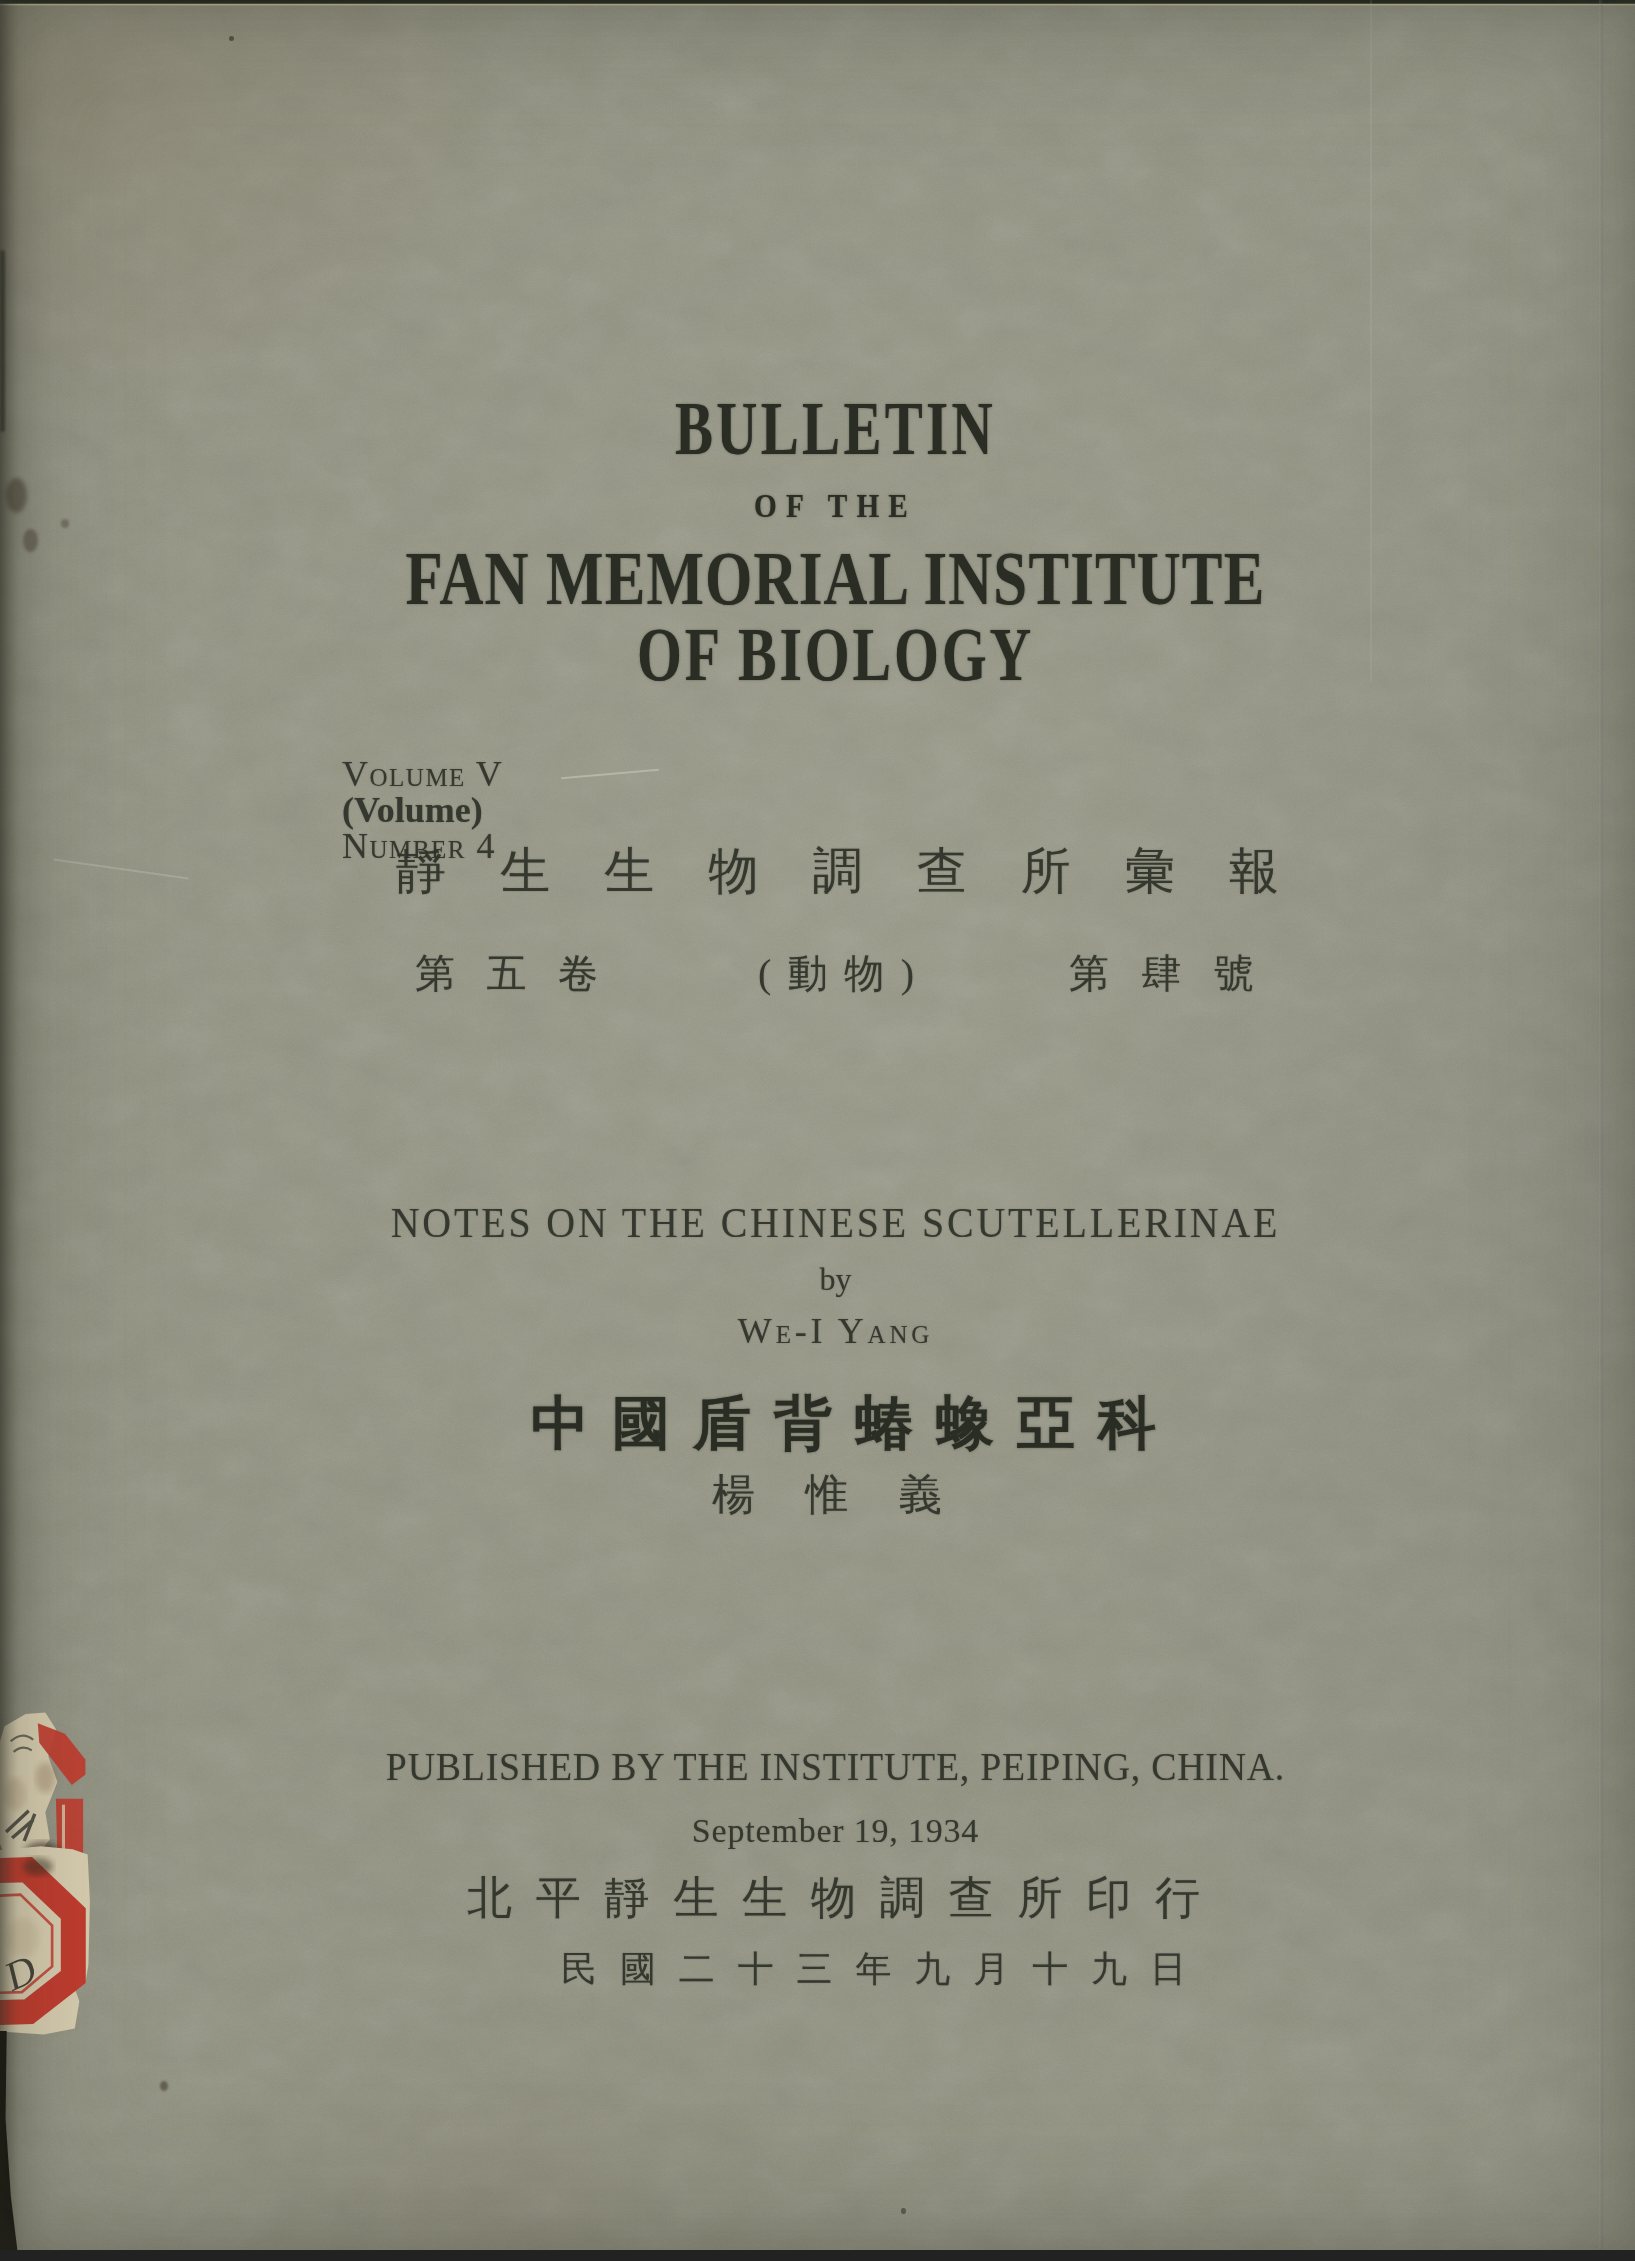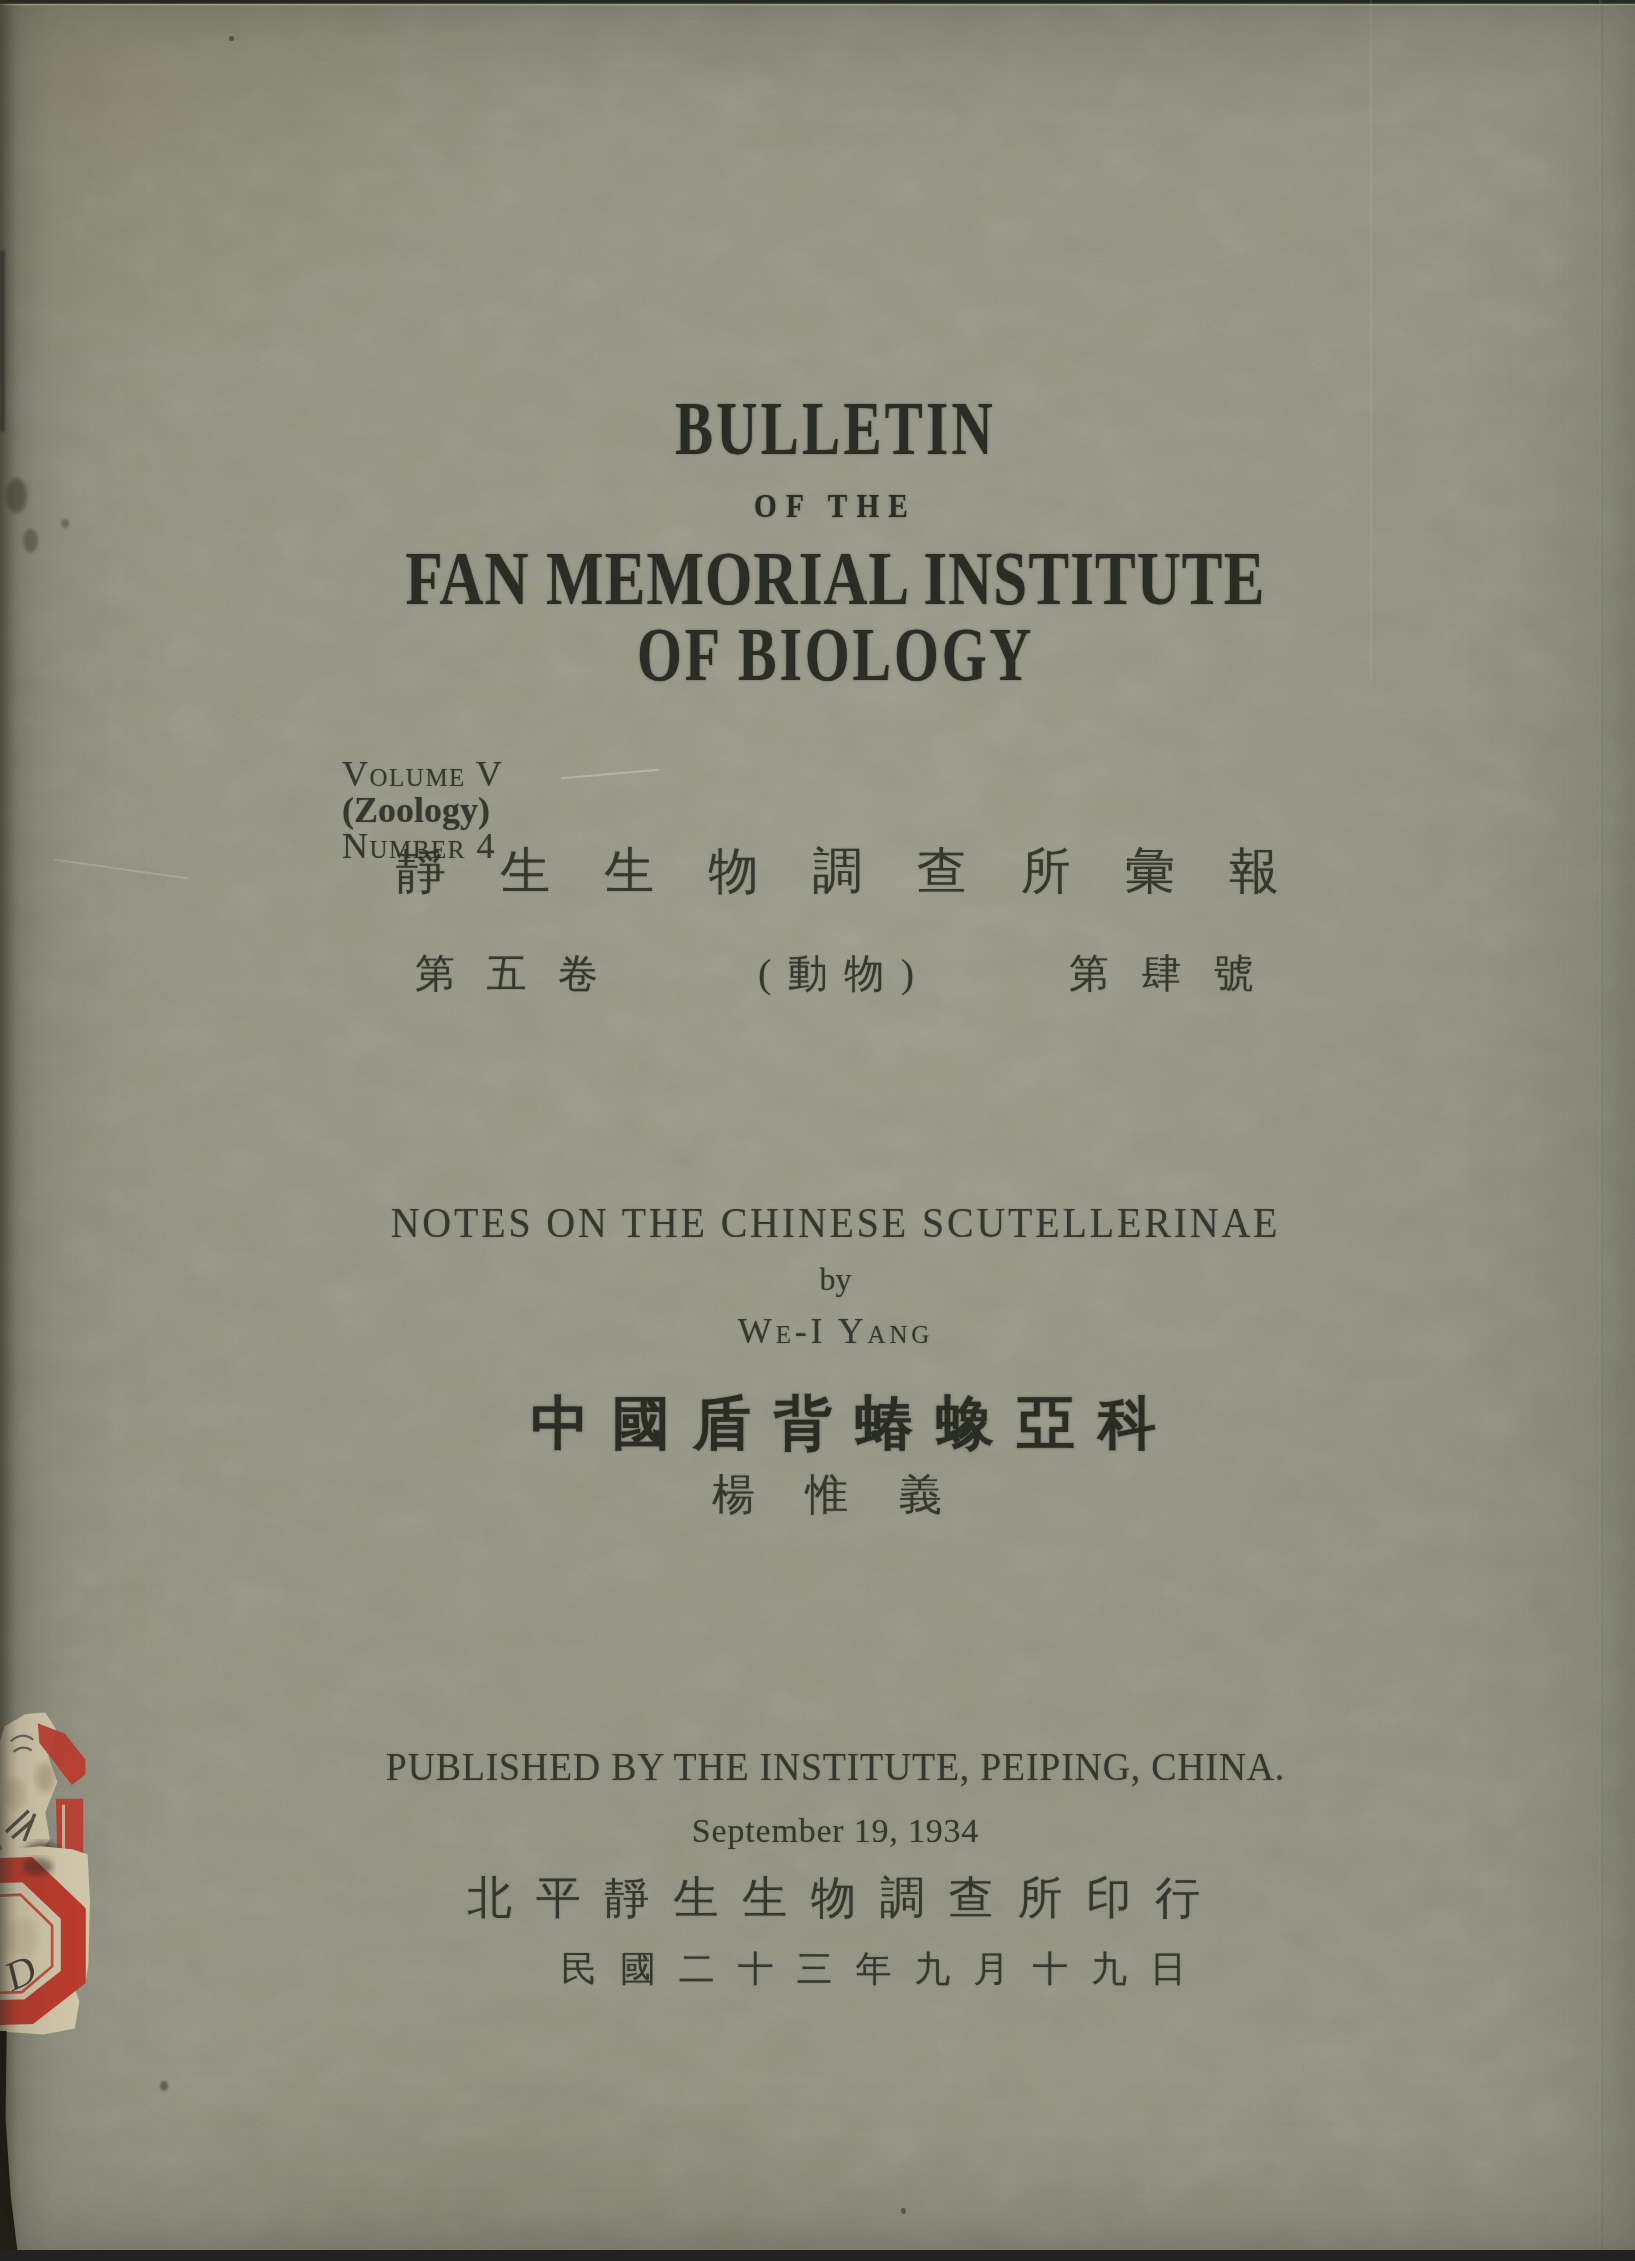--- a/index.html
+++ b/index.html
@@ -143,21 +143,21 @@
     <div class="line ink t-notes">NOTES ON THE CHINESE SCUTELLERINAE</div>
     <div class="line ink t-by">by</div>
     <div class="line ink t-author-en">We-I Yang</div>
 
     <div class="line ink t-published">PUBLISHED BY THE INSTITUTE, PEIPING, CHINA.</div>
     <div class="line ink t-date-en">September 19, 1934</div>
   </div>
 
   <div class="issue-row ink">
     <span class="sc">Volume V</span>
-    <span class="issue-section">(Zoology)</span>
+    <span class="issue-section">(Volume)</span>
     <span class="sc">Number 4</span>
   </div>
 
   <div class="char-spread ink zh-masthead">
       <span>靜</span>
       <span>生</span>
       <span>生</span>
       <span>物</span>
       <span>調</span>
       <span>查</span>

